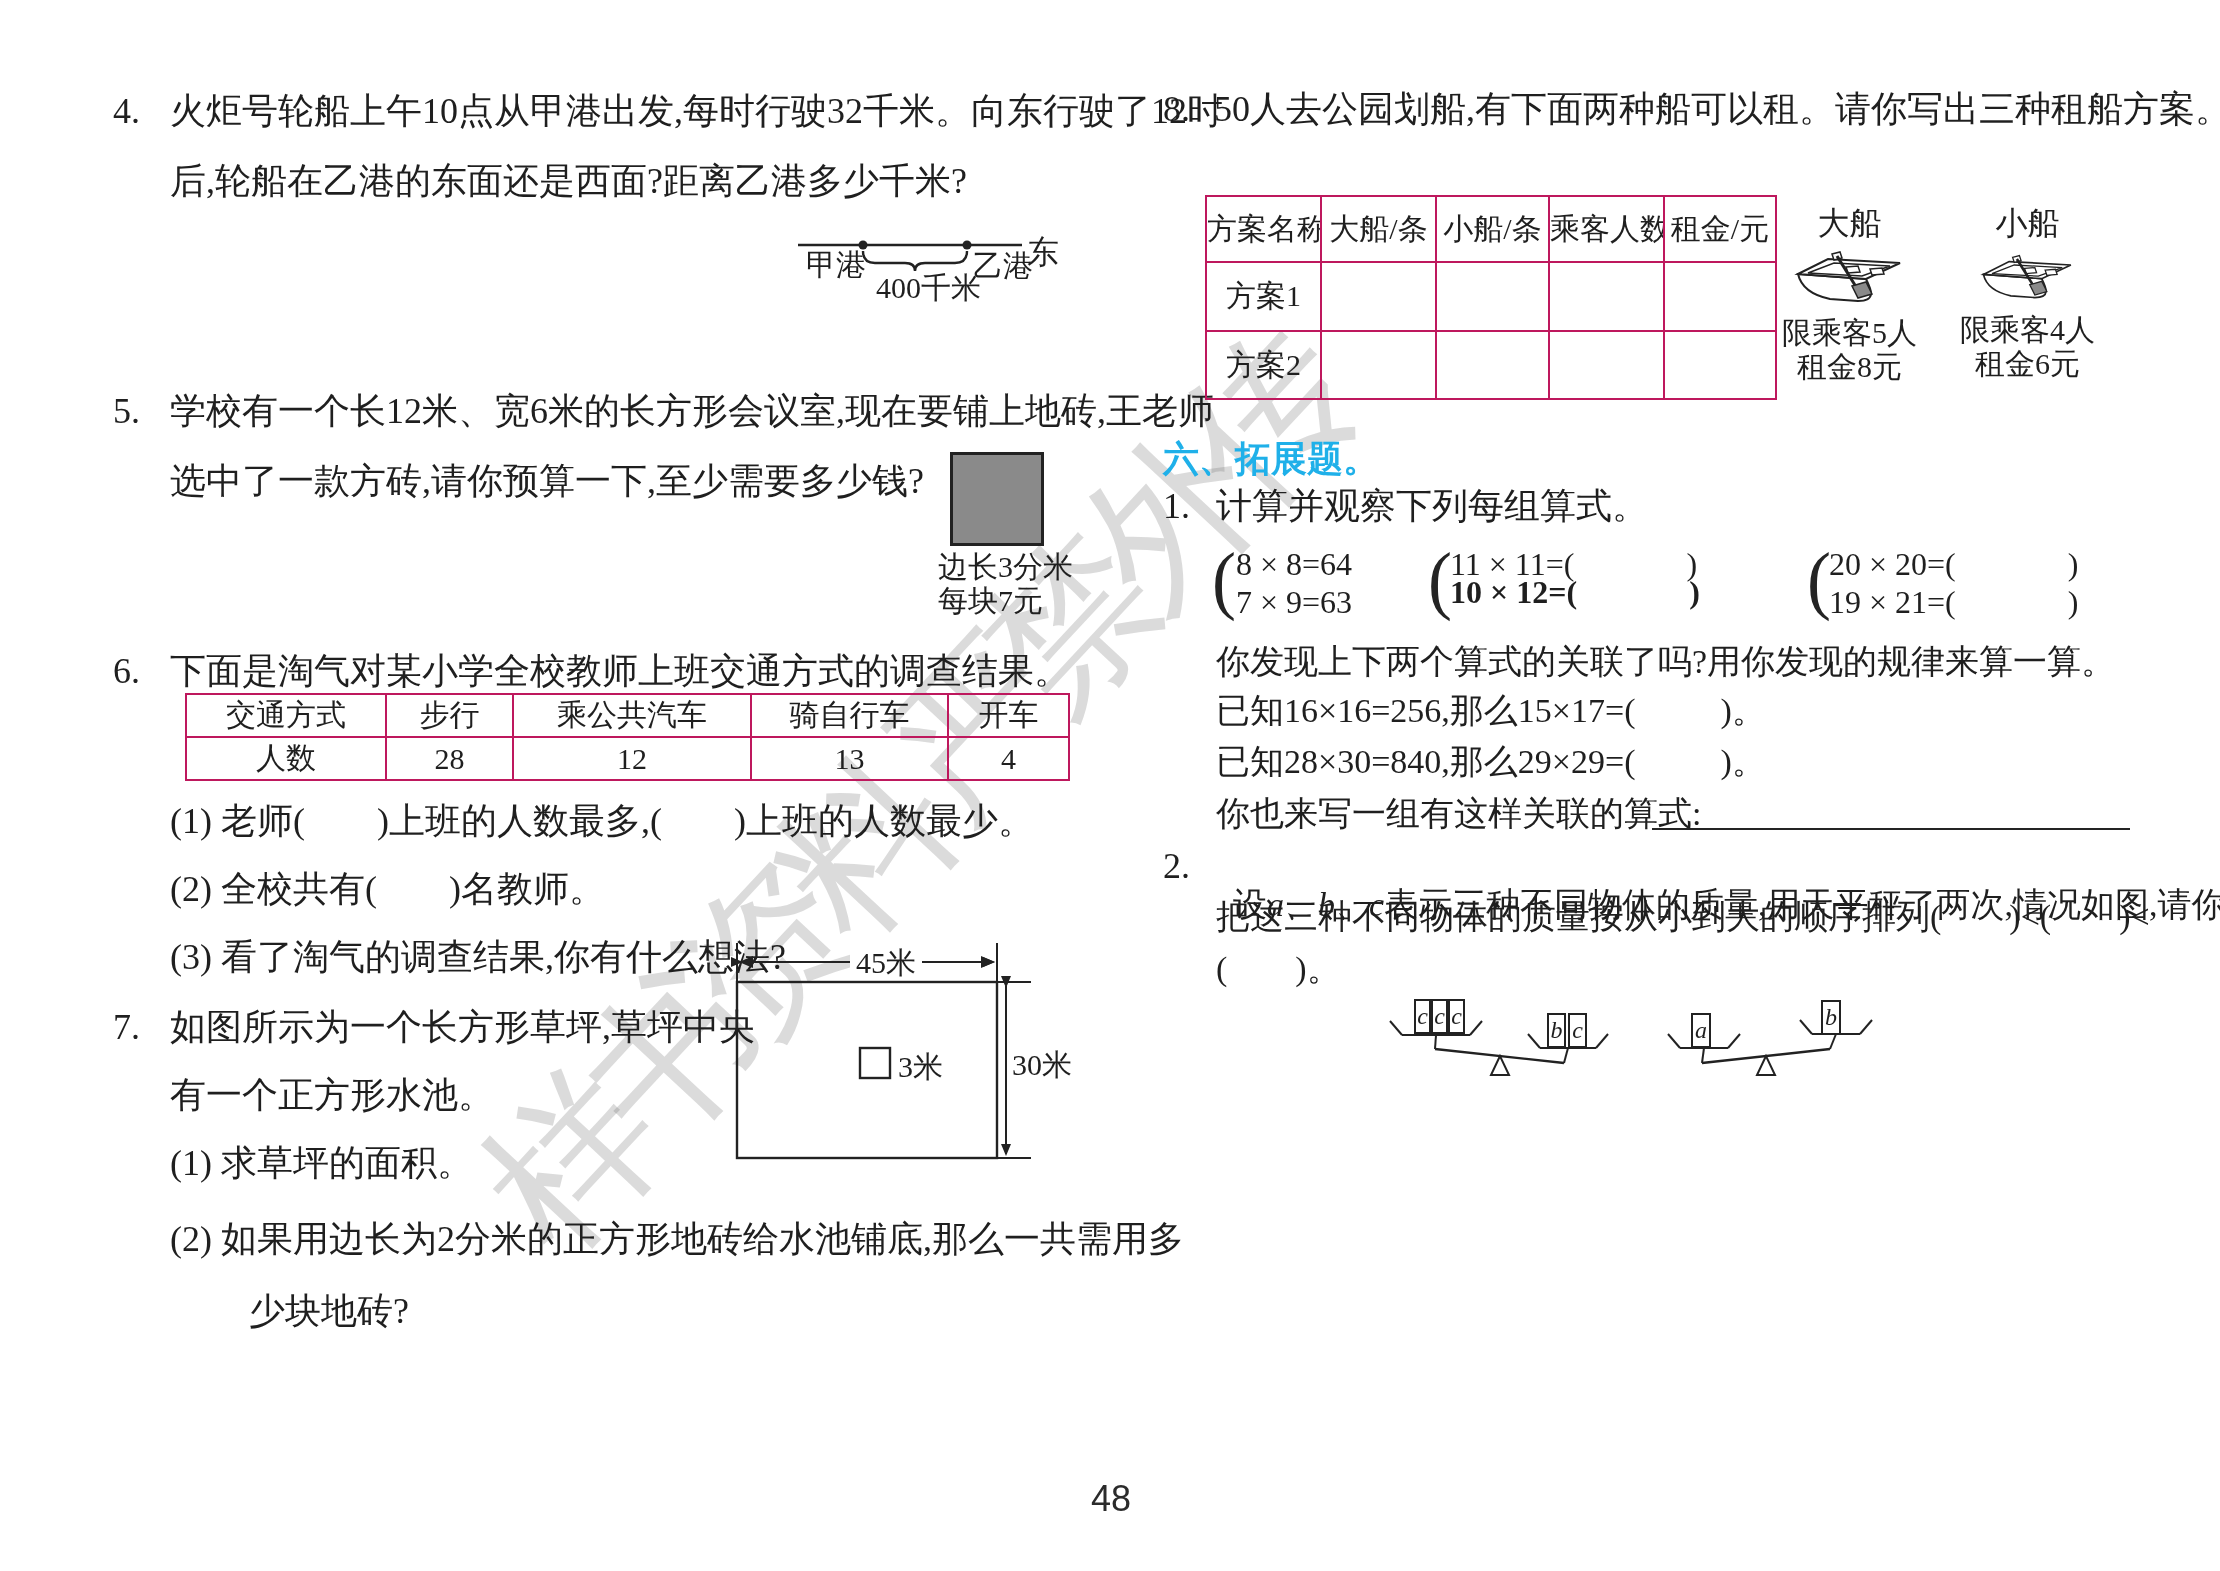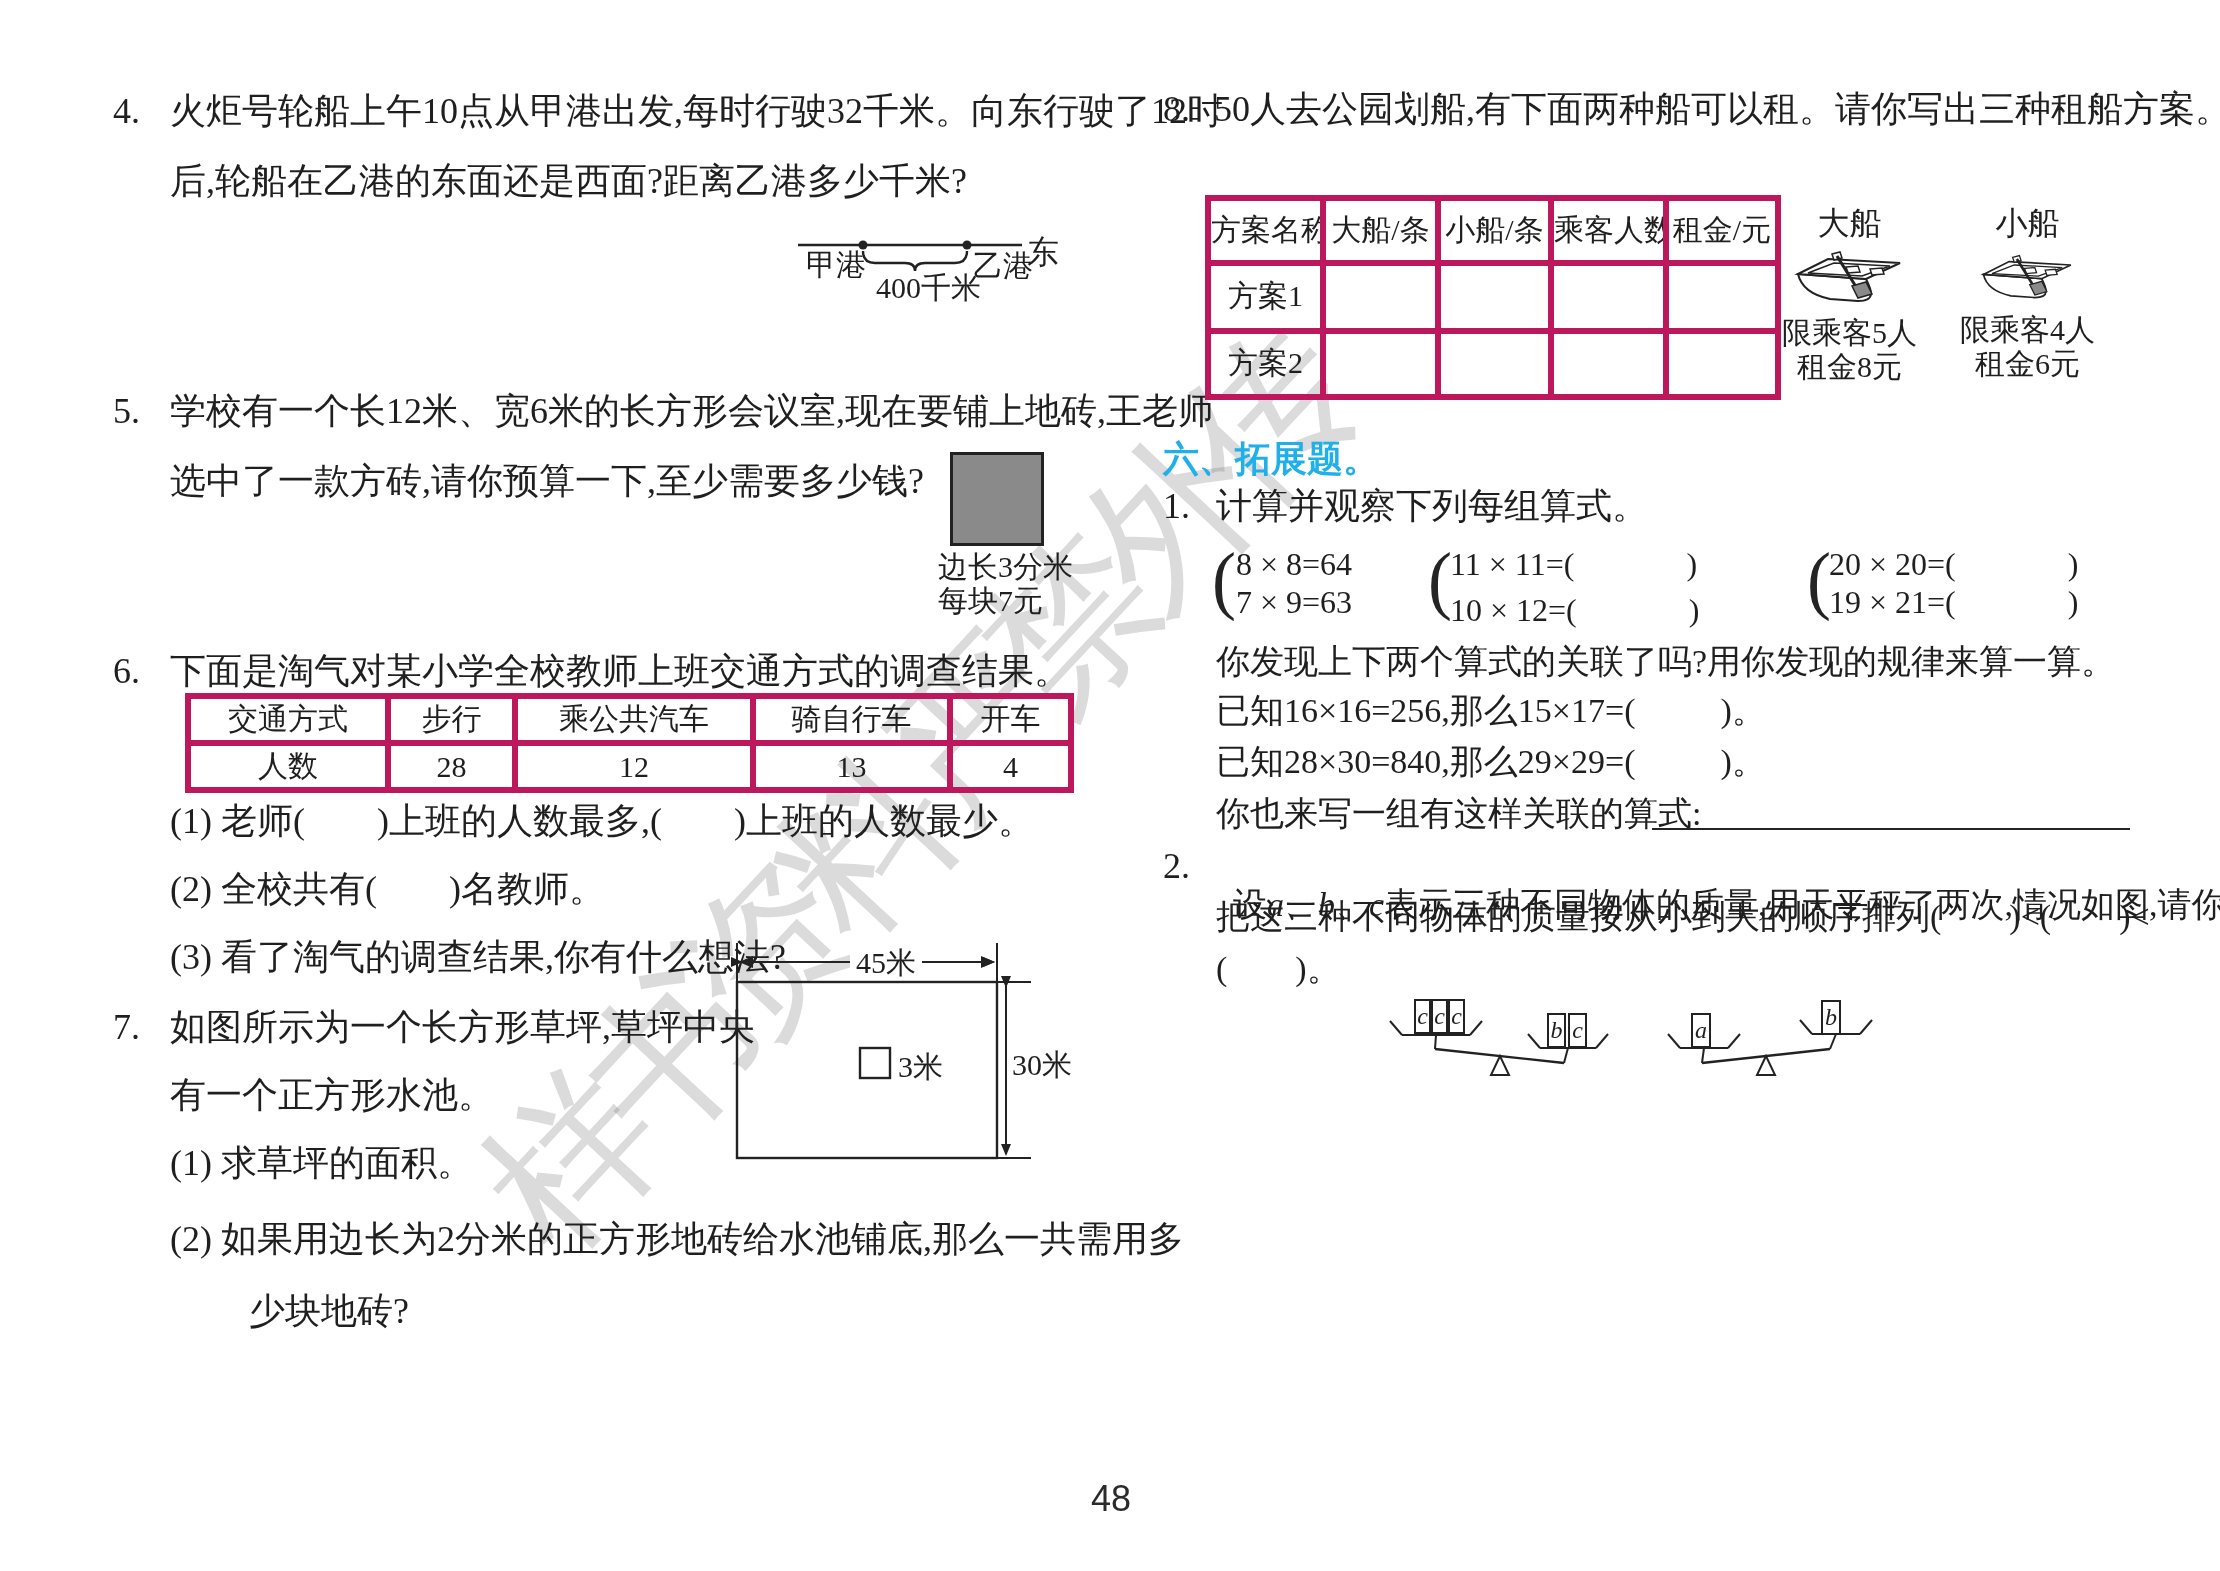--- a/index.html
+++ b/index.html
@@ -17,21 +17,21 @@
   .brace{font-size:72px;line-height:72px;font-weight:400;color:#242424;
          transform:scaleY(1.05);transform-origin:top left;}
   .watermark{
     left:600px;top:1075px;font-size:165px;letter-spacing:-22px;
     color:rgba(90,90,90,0.22);white-space:pre;
     transform:rotate(-47deg);transform-origin:0 100%;
     font-family:"Liberation Serif",serif;pointer-events:none;
   }
   table.sheet{border-collapse:collapse;table-layout:fixed;}
   table.sheet td,table.sheet th{
-    border:6px solid #be185d;text-align:center;vertical-align:middle;
+    border:2px solid #be185d;text-align:center;vertical-align:middle;
     font-weight:400;font-size:30px;padding:0;white-space:nowrap;overflow:hidden;
   }
   .blk{position:absolute;box-sizing:border-box;border:2px solid #222;background:#fff;
        font-family:"Liberation Serif",serif;font-style:italic;font-size:24px;
        text-align:center;line-height:31px;}
   .accent{font-weight:700;}
   .wbg{background:#fff;padding:0 6px;margin-left:8px;}
   svg{display:block;}
   .underline-slot{border-bottom:2px solid #242424;}
   .pagenum{font-family:"Liberation Sans",sans-serif;font-size:36px;color:#2b2b2b;}
@@ -200,21 +200,21 @@
 
 <span class="abs num" style="left:1163px;top:485px;">1.</span>
 <span class="abs t36" style="left:1216px;top:485px;">计算并观察下列每组算式。</span>
 
 <span class="abs brace" style="left:1212px;top:542px;">(</span>
 <span class="abs eq" style="left:1236px;top:546px;">8 × 8=64</span>
 <span class="abs eq" style="left:1236px;top:584px;">7 × 9=63</span>
 
 <span class="abs brace" style="left:1428px;top:542px;">(</span>
 <span class="abs eq" style="left:1450px;top:546px;">11 × 11=(              )</span>
-<span class="abs eq" style="left:1450px;top:592px;">10 × 12=(              )</span>
+<span class="abs eq" style="left:1450px;top:574px;font-weight:bold;">10 × 12=(              )</span>
 
 <span class="abs brace" style="left:1807px;top:542px;">(</span>
 <span class="abs eq" style="left:1829px;top:546px;">20 × 20=(              )</span>
 <span class="abs eq" style="left:1829px;top:584px;">19 × 21=(              )</span>
 
 <span class="abs t34" style="left:1216px;top:642px;">你发现上下两个算式的关联了吗?用你发现的规律来算一算。</span>
 <span class="abs t34" style="left:1216px;top:691px;">已知16×16=256,那么15×17=(          )。</span>
 <span class="abs t34" style="left:1216px;top:742px;">已知28×30=840,那么29×29=(          )。</span>
 <span class="abs t34" style="left:1216px;top:794px;">你也来写一组有这样关联的算式:</span>
 <div class="abs underline-slot" style="left:1652px;top:800px;width:478px;height:28px;"></div>

